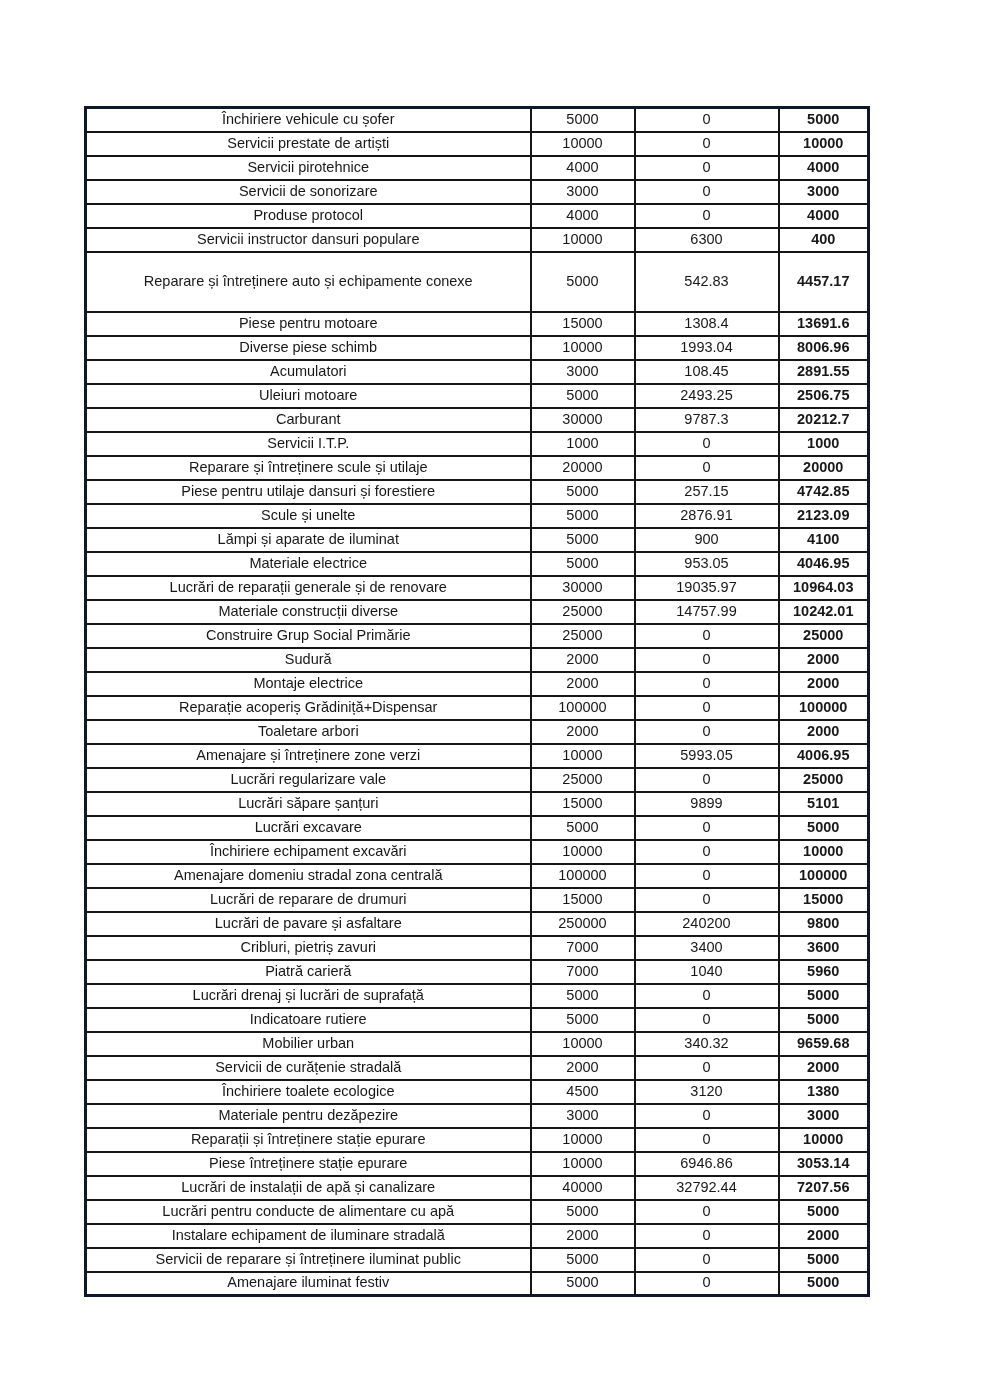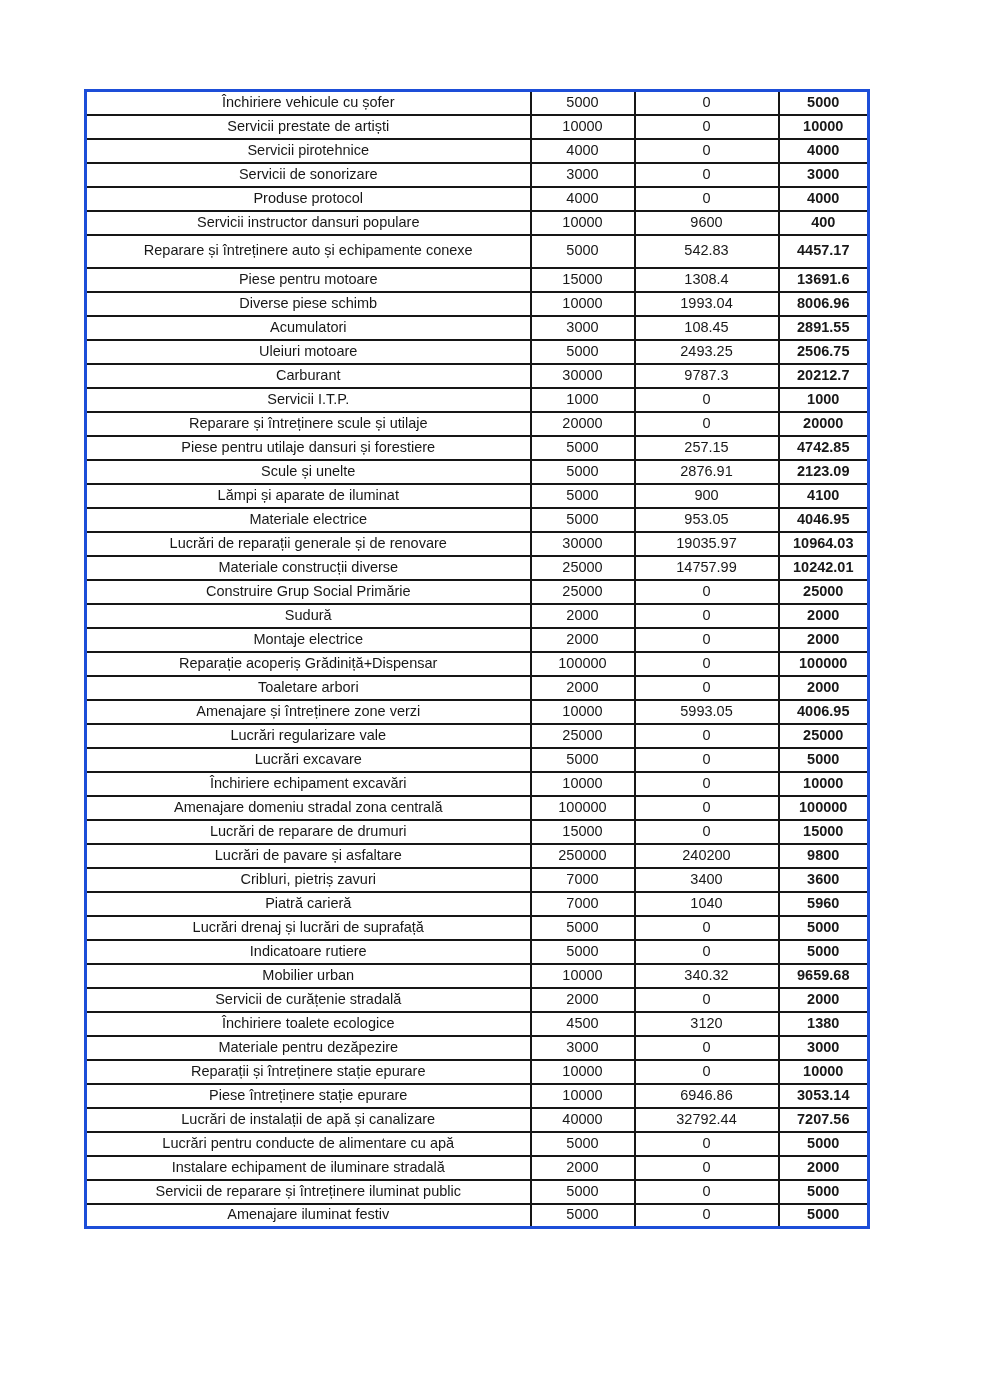--- a/index.html
+++ b/index.html
@@ -9,42 +9,42 @@
   }
   body {
     width: 991px;
     height: 1400px;
     position: relative;
     font-family: "Liberation Sans", sans-serif;
   }
   table.budget-table {
     position: absolute;
     left: 84px;
-    top: 89px;
+    top: 106px;
     width: 783px;
     border-collapse: collapse;
     table-layout: fixed;
-    border: 3px solid #1d4ed8;
+    border: 3px solid #0f172a;
   }
   table.budget-table td {
     border: 2px solid #161616;
     padding: 0 3px;
     text-align: center;
     vertical-align: middle;
     font-size: 14.5px;
     line-height: 1.1;
     color: #181818;
     overflow: hidden;
   }
   table.budget-table tr {
     height: 24px;
   }
   
   table.budget-table tr:nth-child(7) {
-    height: 33px;
+    height: 60px;
   }
   td.col-remaining {
     font-weight: bold;
     color: #d02820;
   }
 </style>
 </head>
 <body>
 
 <table class="budget-table">
@@ -81,21 +81,21 @@
       </tr>
       <tr>
         <td class="col-name">Produse protocol</td>
         <td class="col-budget">4000</td>
         <td class="col-spent">0</td>
         <td class="col-remaining">4000</td>
       </tr>
       <tr>
         <td class="col-name">Servicii instructor dansuri populare</td>
         <td class="col-budget">10000</td>
-        <td class="col-spent">9600</td>
+        <td class="col-spent">6300</td>
         <td class="col-remaining">400</td>
       </tr>
       <tr>
         <td class="col-name">Reparare și întreținere auto și echipamente conexe</td>
         <td class="col-budget">5000</td>
         <td class="col-spent">542.83</td>
         <td class="col-remaining">4457.17</td>
       </tr>
       <tr>
         <td class="col-name">Piese pentru motoare</td>
@@ -211,20 +211,26 @@
         <td class="col-spent">5993.05</td>
         <td class="col-remaining">4006.95</td>
       </tr>
       <tr>
         <td class="col-name">Lucrări regularizare vale</td>
         <td class="col-budget">25000</td>
         <td class="col-spent">0</td>
         <td class="col-remaining">25000</td>
       </tr>
       <tr>
+        <td class="col-name">Lucrări săpare șanțuri</td>
+        <td class="col-budget">15000</td>
+        <td class="col-spent">9899</td>
+        <td class="col-remaining">5101</td>
+      </tr>
+      <tr>
         <td class="col-name">Lucrări excavare</td>
         <td class="col-budget">5000</td>
         <td class="col-spent">0</td>
         <td class="col-remaining">5000</td>
       </tr>
       <tr>
         <td class="col-name">Închiriere echipament excavări</td>
         <td class="col-budget">10000</td>
         <td class="col-spent">0</td>
         <td class="col-remaining">10000</td>

